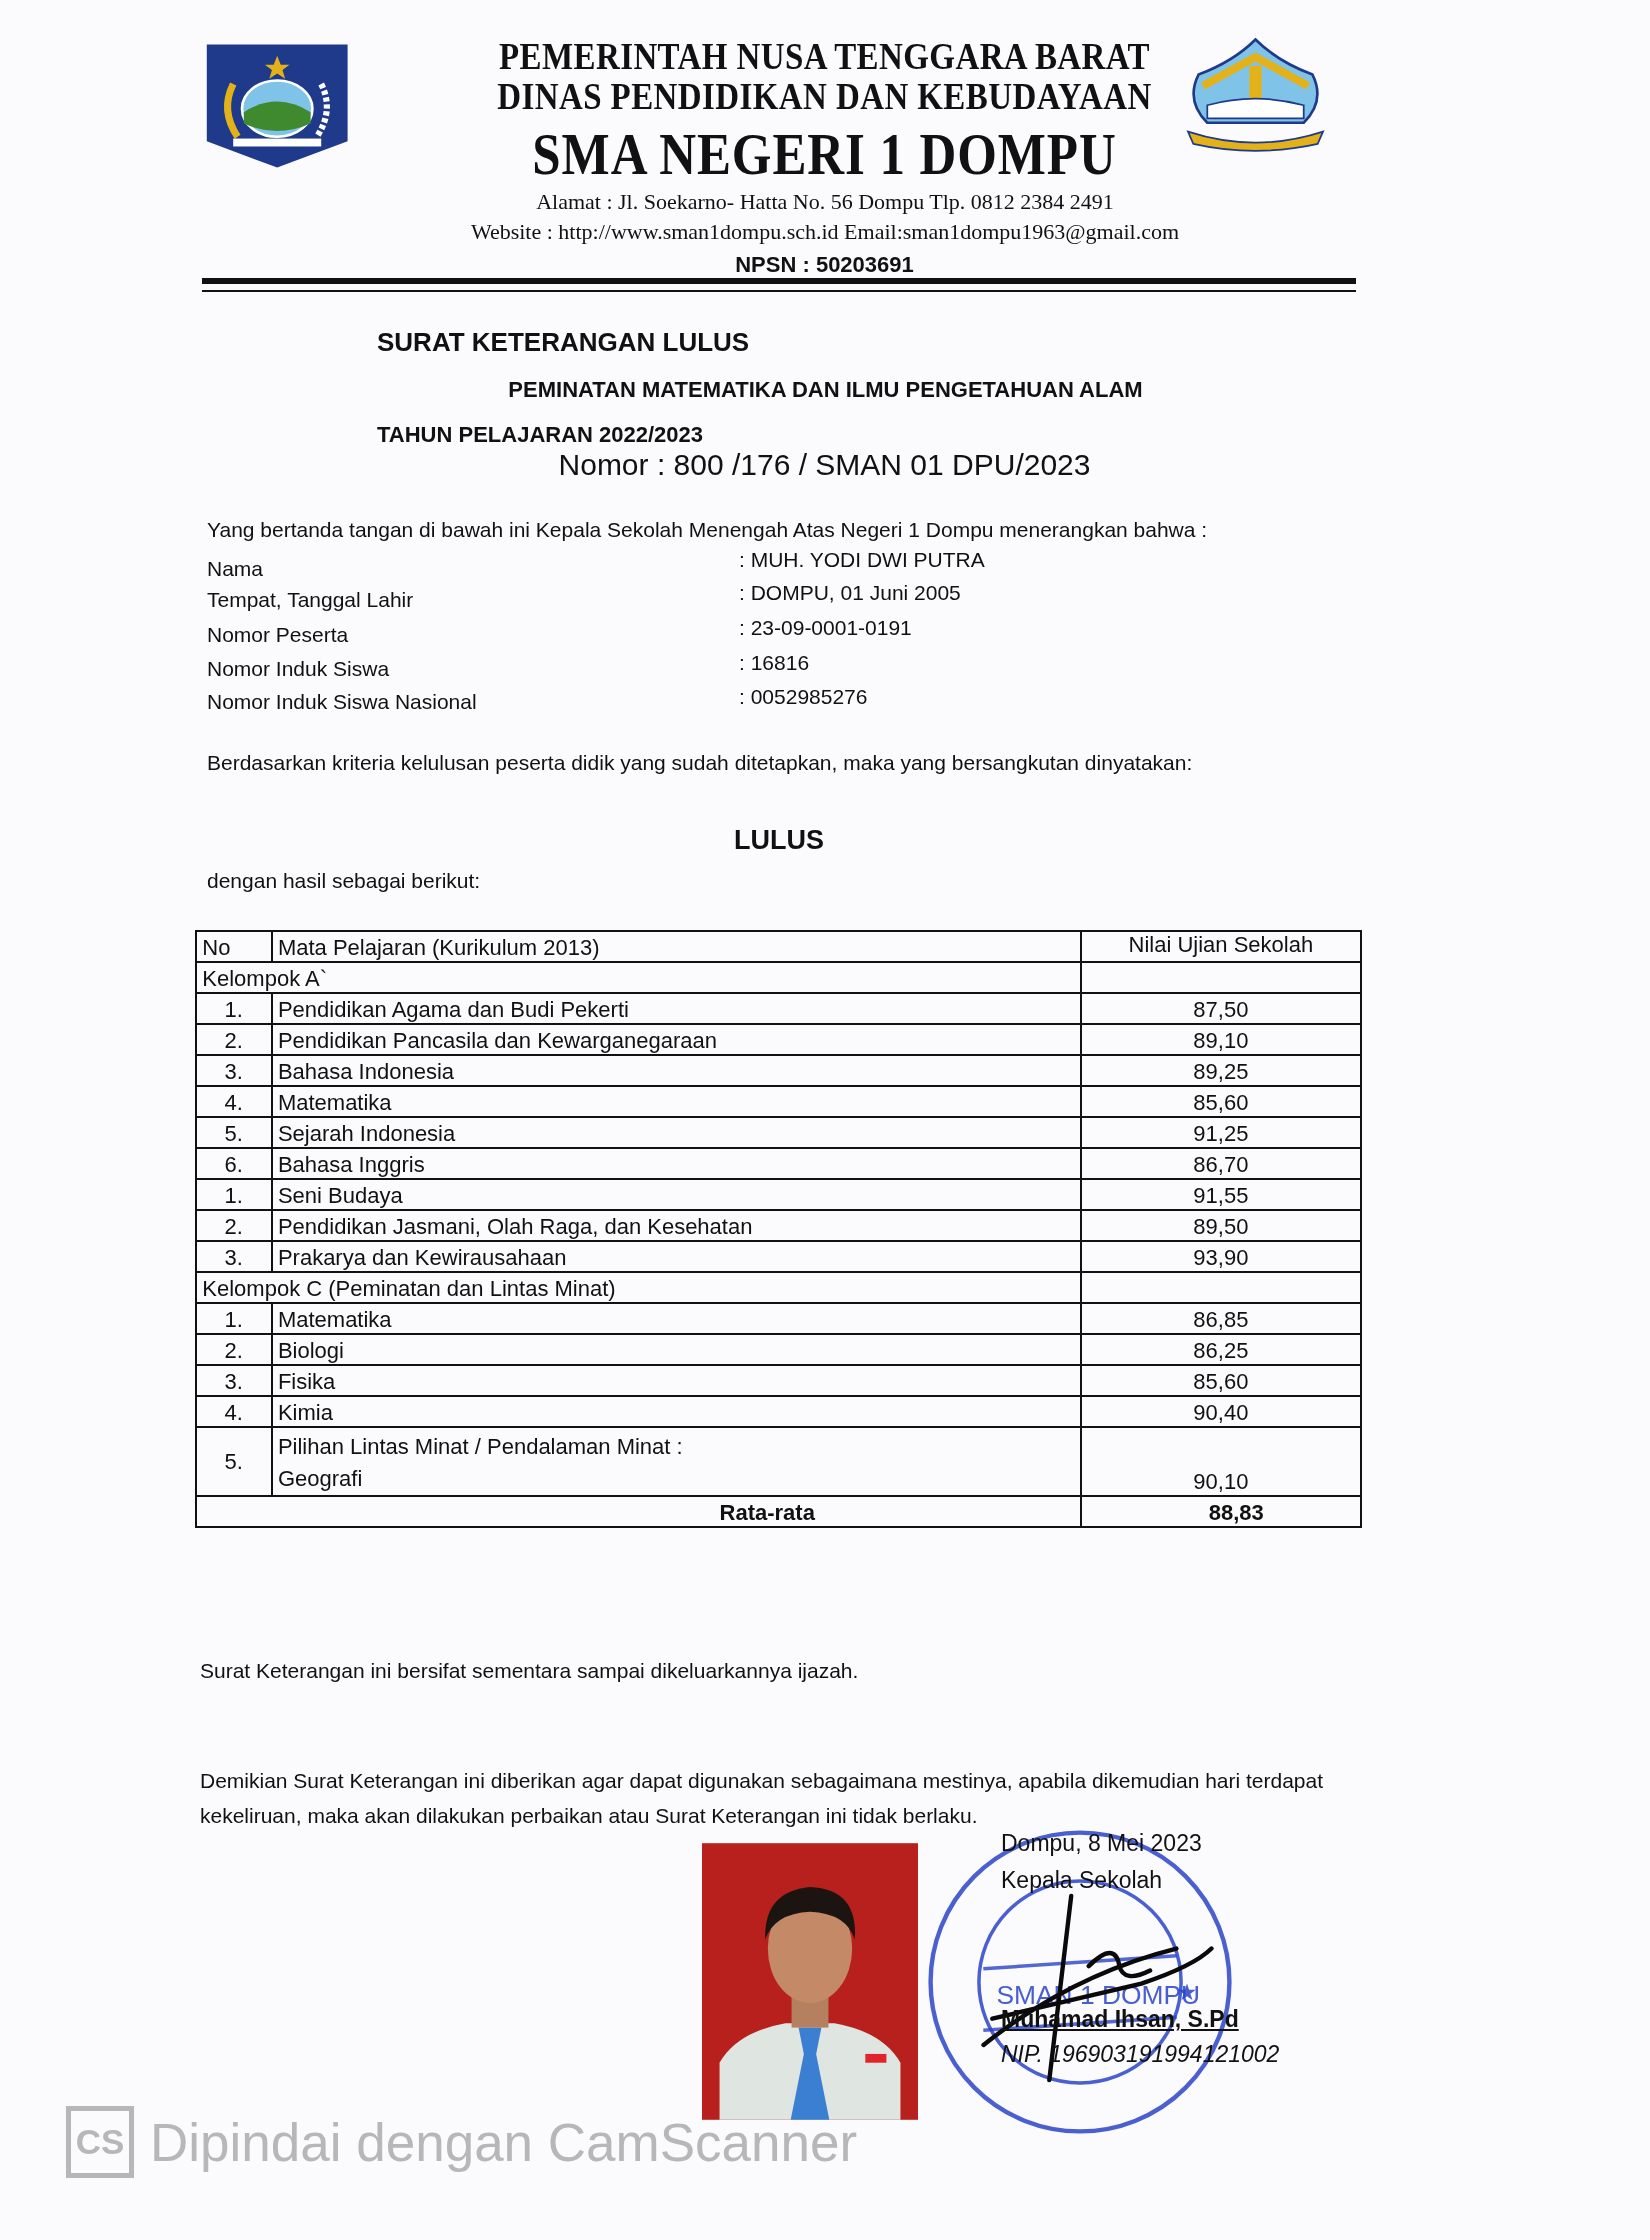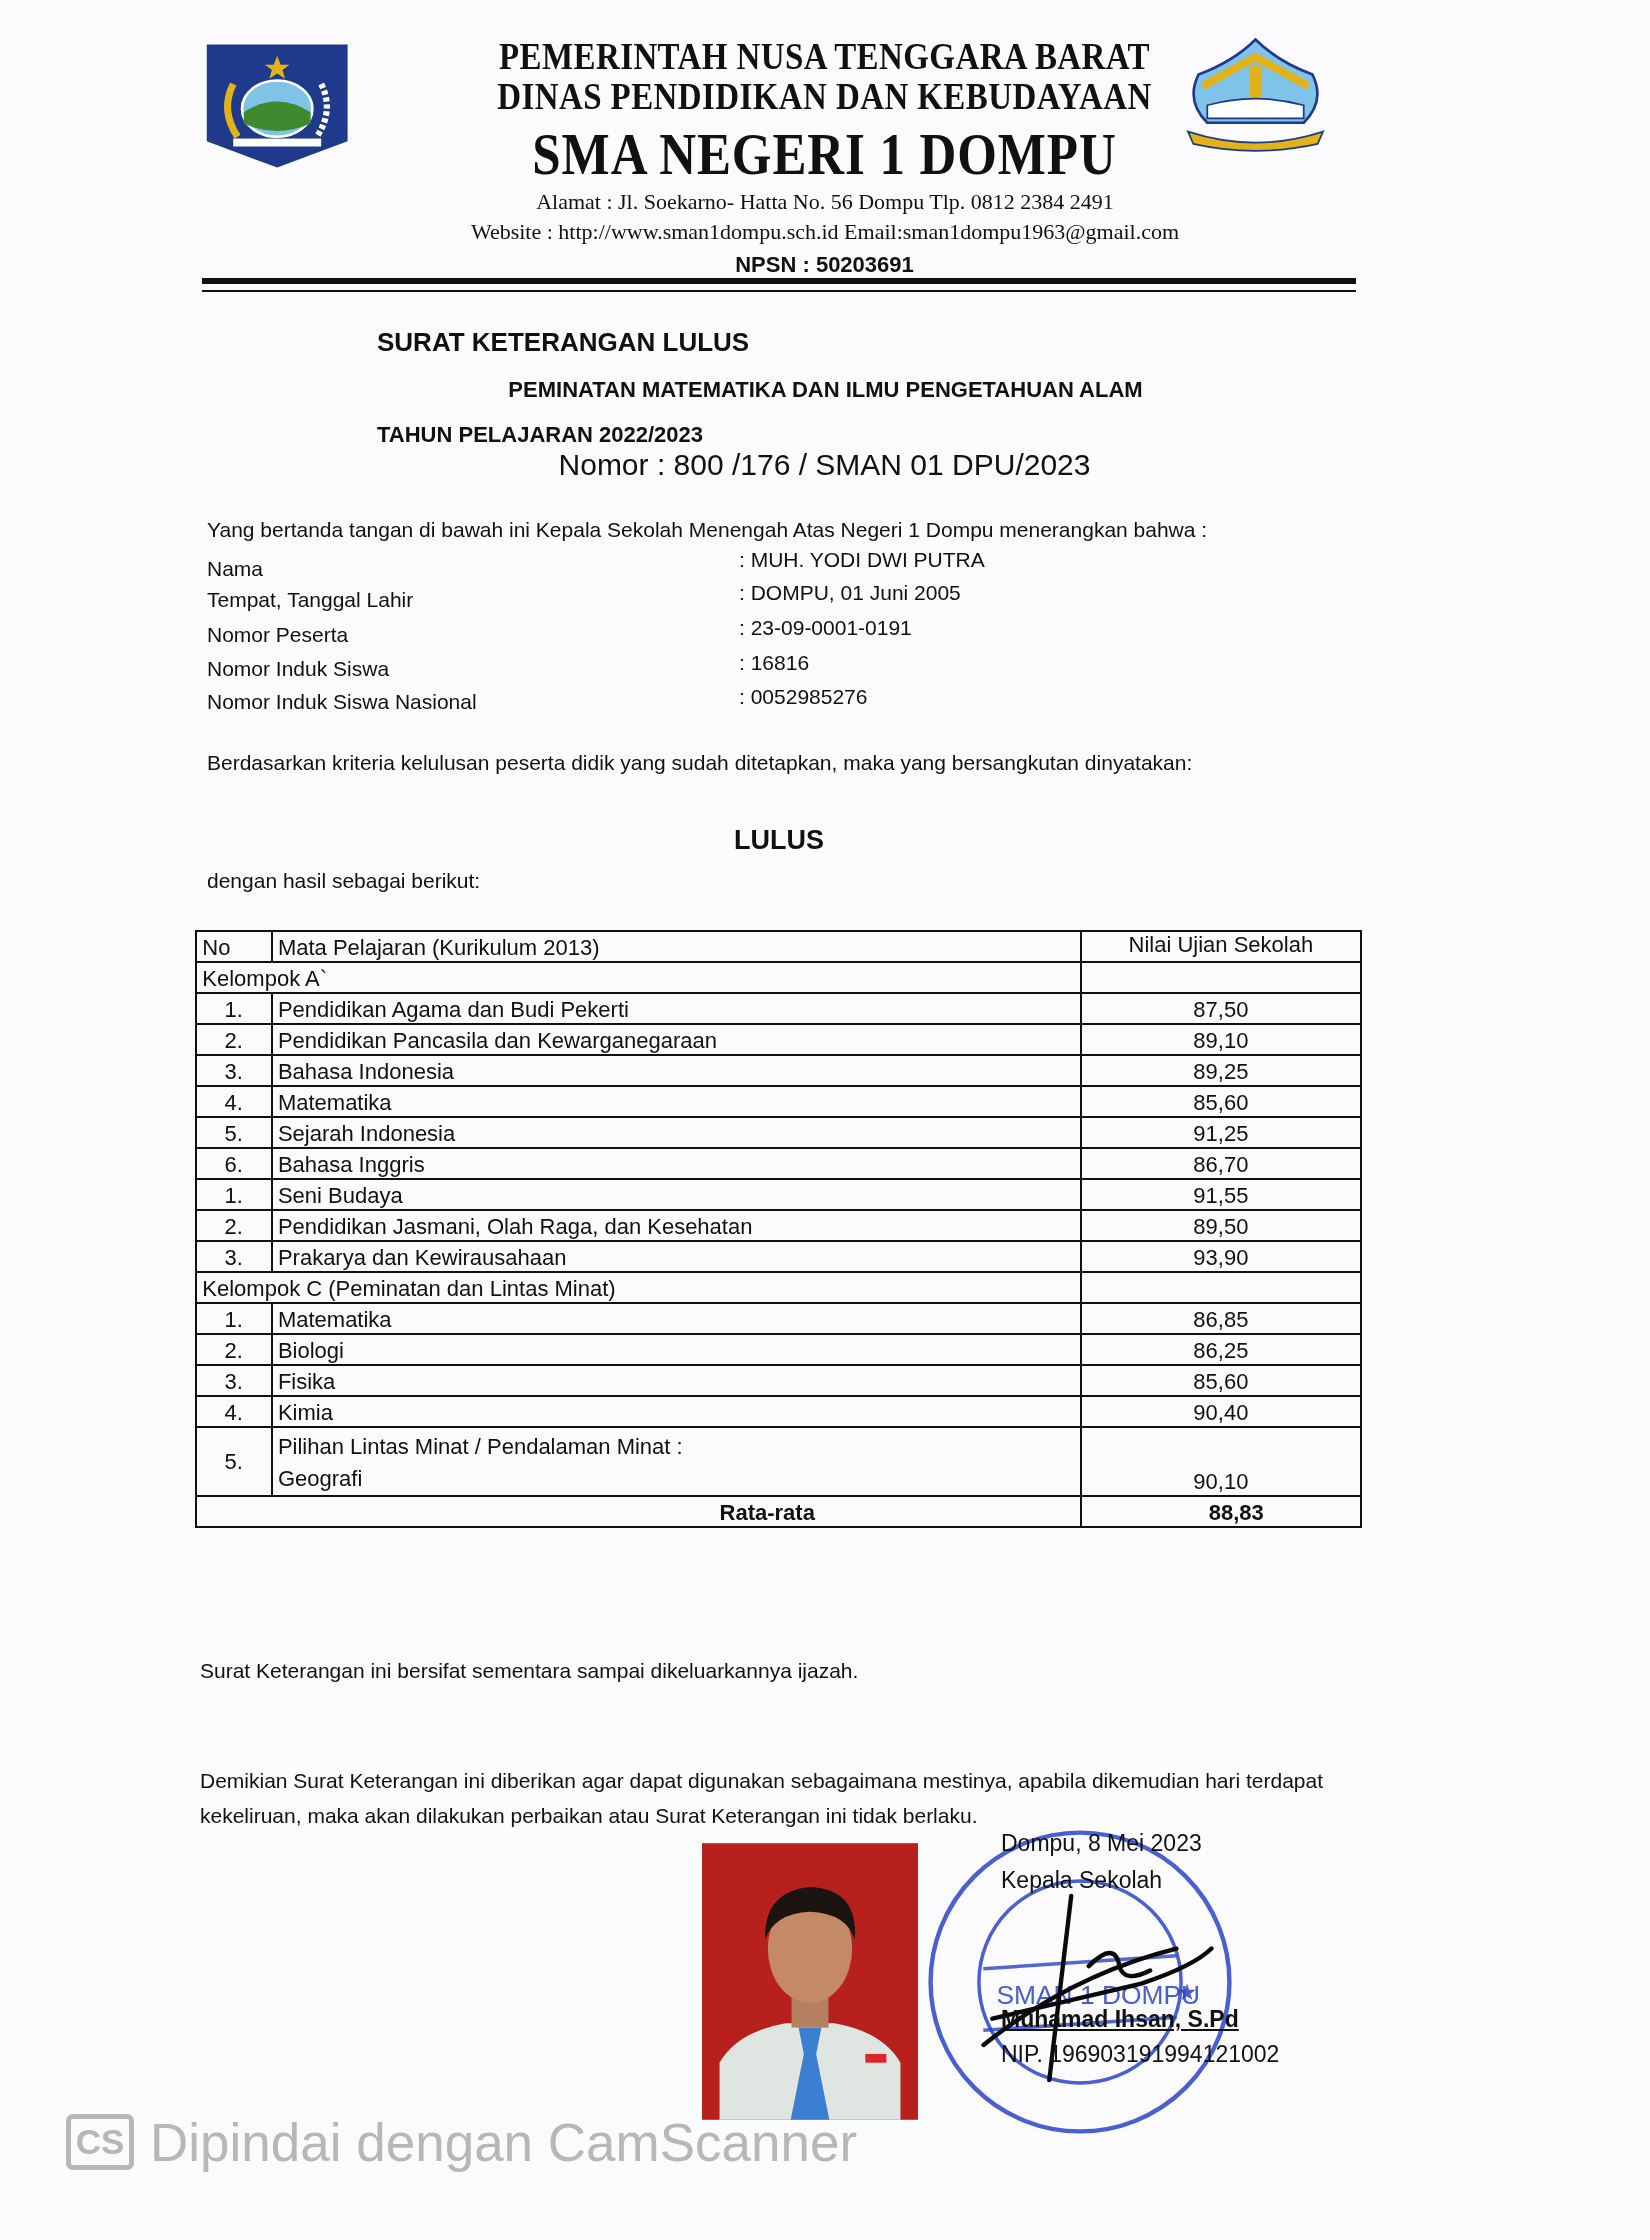--- a/index.html
+++ b/index.html
@@ -79,29 +79,29 @@
 
   .note1 { left: 200px; top: 1659px; }
   .note2 { left: 200px; top: 1763px; width: 1167px; line-height: 35px; }
 
   
   .photo { left: 702px; top: 1843px; width: 216px; height: 277px; }
   .stamp { left: 913px; top: 1815px; width: 334px; height: 334px; }
   .sig-date { left: 1001px; top: 1830px; font-size: 23px; }
   .sig-role { left: 1001px; top: 1867px; font-size: 23px; }
   .sig-name { left: 1001px; top: 2006px; font-size: 23px; font-weight: bold; text-decoration: underline; }
-  .sig-nip { left: 1001px; top: 2041px; font-size: 23px; }
+  .sig-nip { left: 1001px; top: 2041px; font-size: 23px; font-style: italic; }
   .signature { left: 966px; top: 1887px; width: 263px; height: 202px; }
 
   .watermark {
     left: 66px; top: 2107px; height: 70px; display: flex; align-items: center; gap: 16px;
     color: #b7b7b9; font-size: 53px;
   }
   .cs-badge {
-    width: 68px; height: 56px; border: 5.3px solid #b7b7b9; border-radius: 7px; box-sizing: border-box;
+    width: 68px; height: 72px; border: 5.3px solid #b7b7b9; border-radius: 0; box-sizing: border-box;
     display: flex; align-items: center; justify-content: center;
     font-weight: bold; font-size: 35px; color: #b7b7b9;
   }
 </style>
 </head>
 <body>
 
 <svg class="abs logo-left" viewBox="0 0 200 150">
   <path d="M10 5 H170 V115 L90 145 L10 115 Z" fill="#1f3a8a"></path>
   <polygon points="90,18 94,28 104,28 96,34 99,44 90,38 81,44 84,34 76,28 86,28" fill="#e3b21a"></polygon>

